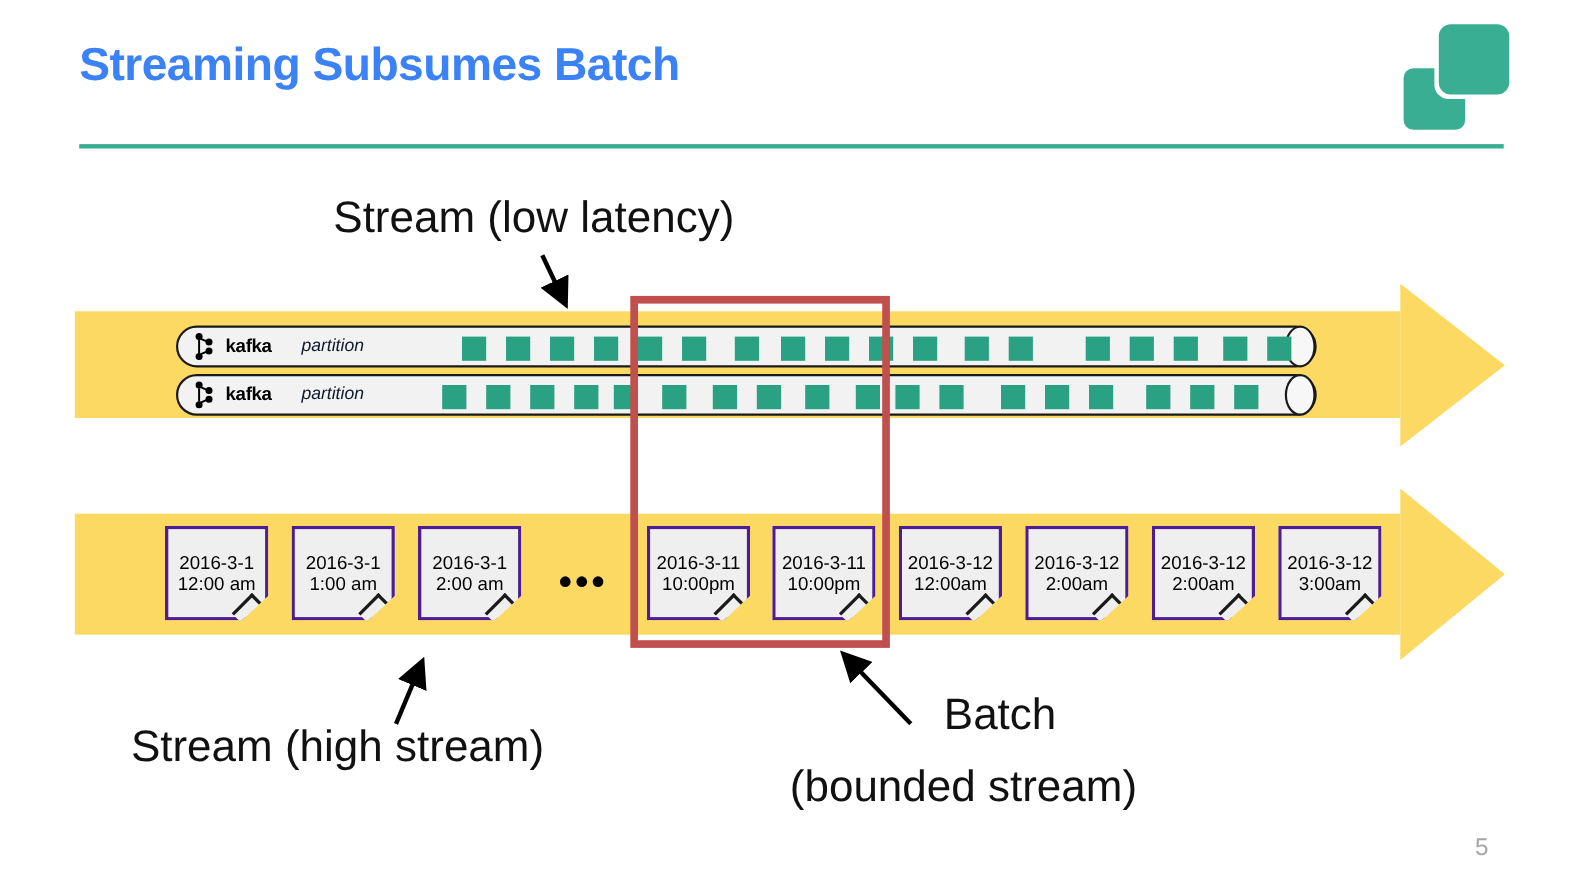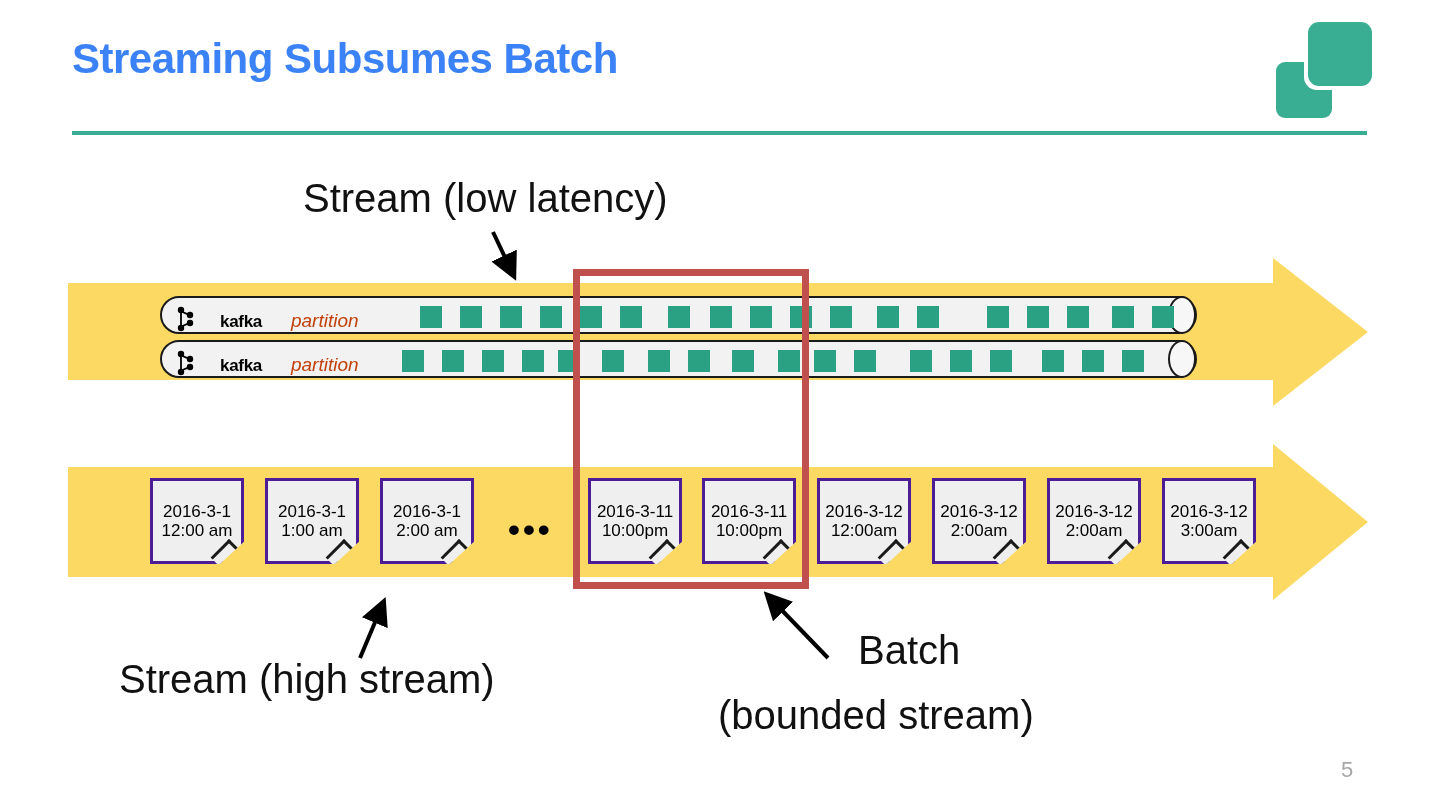--- a/index.html
+++ b/index.html
@@ -123,39 +123,39 @@
     background: #F7F7F7;
     box-sizing: border-box;
   }
 
   .kafka-label {
     position: absolute;
     left: 14px;
     top: 0;
     height: 100%;
     display: flex;
-    align-items: flex-end;
-    gap: 22px;
+    align-items: center;
+    gap: 7px;
   }
   .kafka-logo {
     width: 22px;
     height: 26px;
     flex: none;
   }
   .kafka-word {
     font-size: 17px;
     font-weight: bold;
     color: #000000;
     letter-spacing: -0.3px;
   }
   .partition-word {
-    font-size: 19px;
+    font-size: 16px;
     font-style: italic;
-    color: #c2410c;
-    margin-left: 7px;
+    color: #0f172a;
+    margin-left: 20px;
   }
 
   .msg {
     position: absolute;
     top: 8px;
     width: 22px;
     height: 22px;
     background: #2BA183;
   }
 

